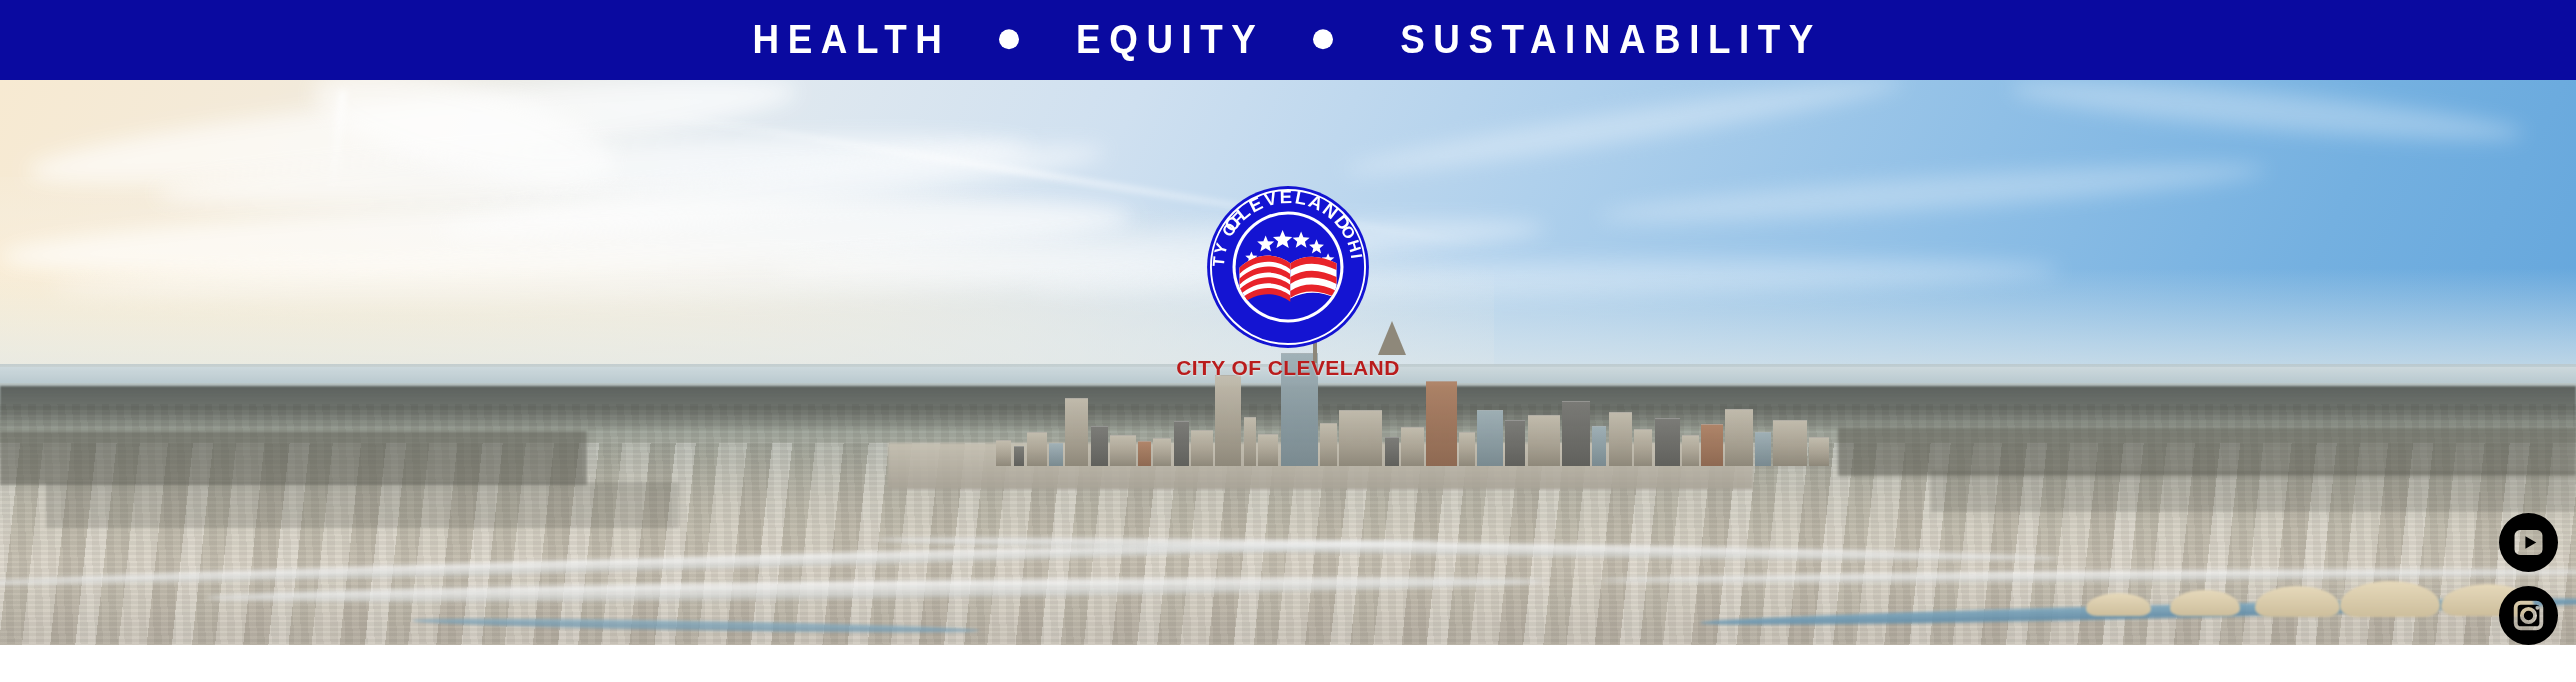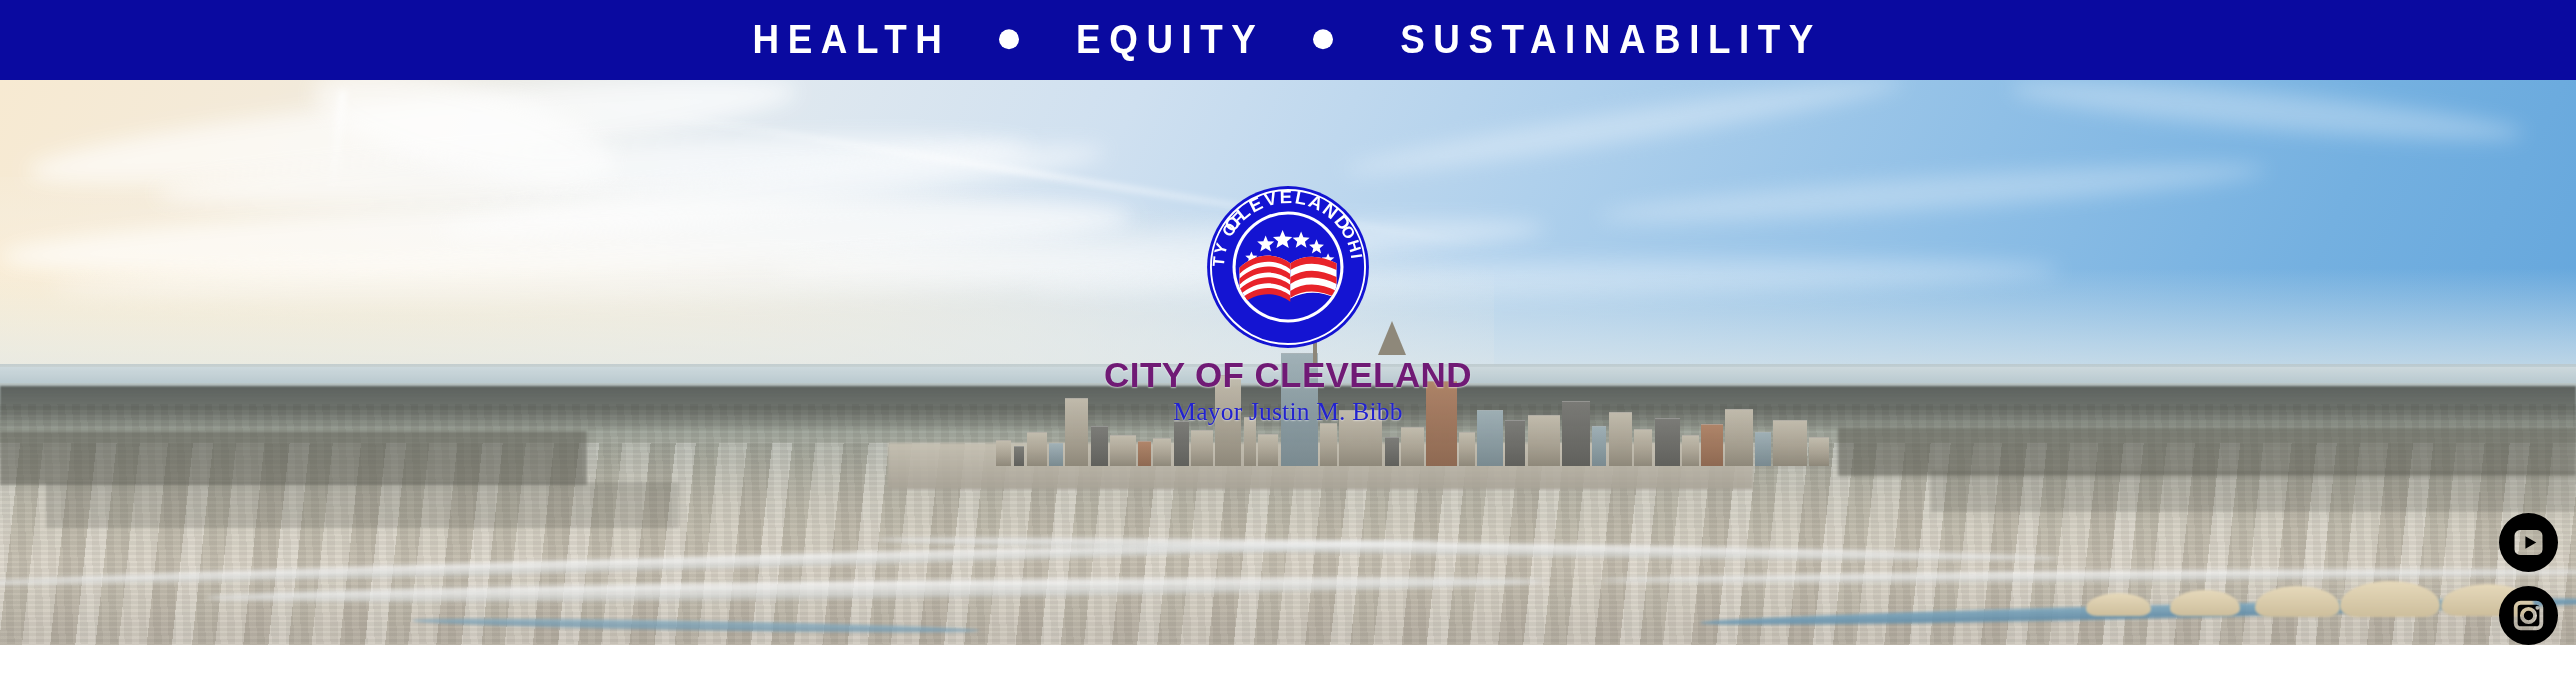--- a/index.html
+++ b/index.html
@@ -301,24 +301,24 @@
   }
   #seal{
     width:168px; height:168px;
     margin:0 auto;
     position:relative;
   }
   #seal svg{ display:block; width:168px; height:168px; }
 
   #logo-title{
     margin-top:4.6px;
-    color:#701a75;
+    color:#b91c1c;
     font-family:"Liberation Sans", sans-serif;
     font-weight:700;
-    font-size:35px;
+    font-size:21px;
     letter-spacing:0.4px;
     line-height:1.1;
     text-shadow:0 0.8px 1.5px rgba(255,255,255,.55);
   }
   #logo-sub{
     margin-top:3.1px;
     color:#2222cf;
     font-family:"Liberation Serif", serif;
     font-weight:400;
     font-size:25.5px;
@@ -517,21 +517,20 @@
             <path d="M46,138 C70,116 96,120 112,132 L112,140 C96,128 70,124 46,146 Z" fill="#e8232a"></path>
             <path d="M46,152 C70,130 96,134 112,146 L112,154 C96,142 70,138 46,160 Z" fill="#e8232a"></path>
             <path d="M112,104 C130,92 152,94 172,104 L172,150 C152,140 130,140 112,150 Z" fill="#ffffff"></path>
             <path d="M112,104 C130,92 152,94 172,104 L172,113 C152,103 130,101 112,113 Z" fill="#e8232a"></path>
             <path d="M112,122 C130,110 152,112 172,122 L172,131 C152,121 130,119 112,131 Z" fill="#e8232a"></path>
             <path d="M112,140 C130,128 152,130 172,140 L172,149 C152,139 130,137 112,149 Z" fill="#e8232a"></path>
           </g>
         </svg>
       </div>
       <div id="logo-title">CITY OF CLEVELAND</div>
-      <div id="logo-sub">Mayor Justin M. Bibb</div>
     </div>
 
 
     <div id="social">
 
       <a class="social-btn">
         <svg viewBox="0 0 76 76" xmlns="http://www.w3.org/2000/svg">
           <path fill="#000000" fill-rule="evenodd" d="M38,0 A38,38 0 1 1 38,76 A38,38 0 0 1 38,0 Z
                M20,29 a7,7 0 0 1 7,-7 h22 a7,7 0 0 1 7,7 v18 a7,7 0 0 1 -7,7 h-22 a7,7 0 0 1 -7,-7 Z
                M34,30 v16 l14,-8 Z"></path>

